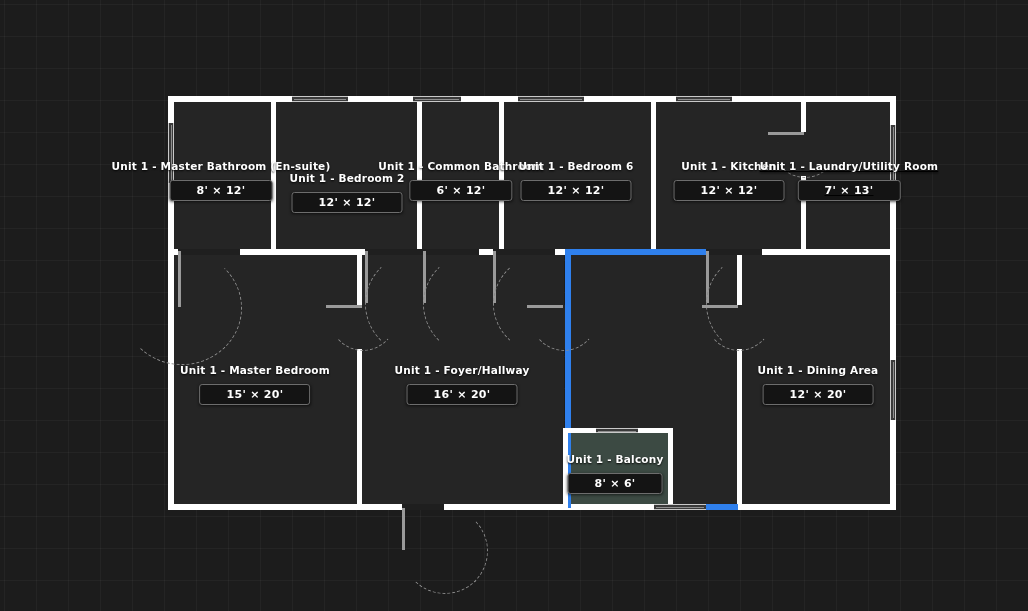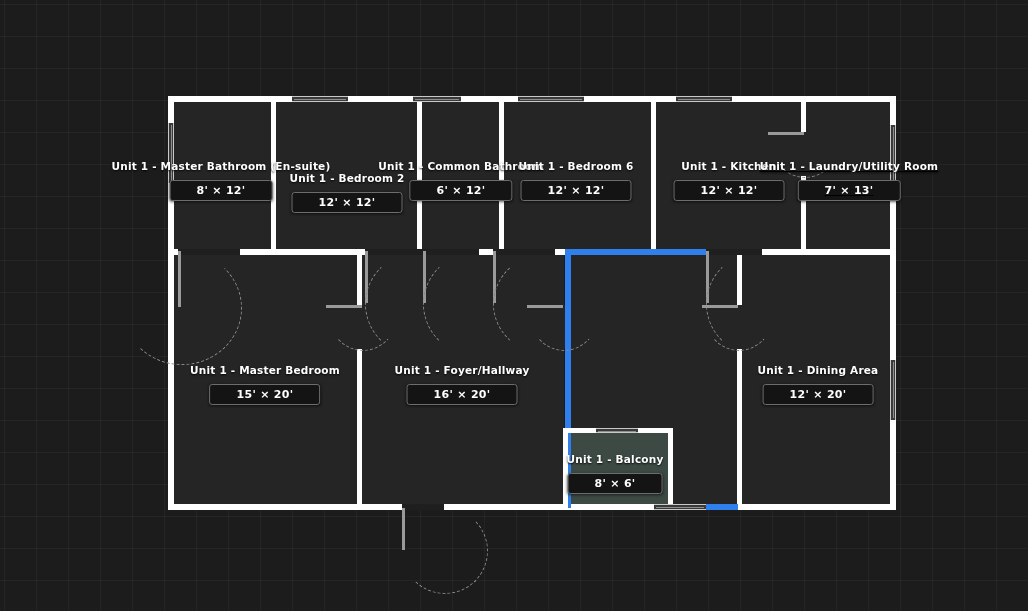--- a/index.html
+++ b/index.html
@@ -284,21 +284,21 @@
     <div class="room-label" style="left:729px; top:160px; transform:translateX(-50%);">
       <div class="room-name">Unit 1 - Kitchen</div>
       <div class="dim-badge">12' × 12'</div>
     </div>
 
     <div class="room-label" style="left:849px; top:160px; transform:translateX(-50%);text-decoration:underline;">
       <div class="room-name">Unit 1 - Laundry/Utility Room</div>
       <div class="dim-badge">7' × 13'</div>
     </div>
 
-    <div class="room-label" style="left:265px; top:364px; transform:translateX(-50%);">
+    <div class="room-label" style="left:255px; top:364px; transform:translateX(-50%);">
       <div class="room-name">Unit 1 - Master Bedroom</div>
       <div class="dim-badge">15' × 20'</div>
     </div>
 
     <div class="room-label" style="left:462px; top:364px; transform:translateX(-50%);">
       <div class="room-name">Unit 1 - Foyer/Hallway</div>
       <div class="dim-badge">16' × 20'</div>
     </div>
 
 

